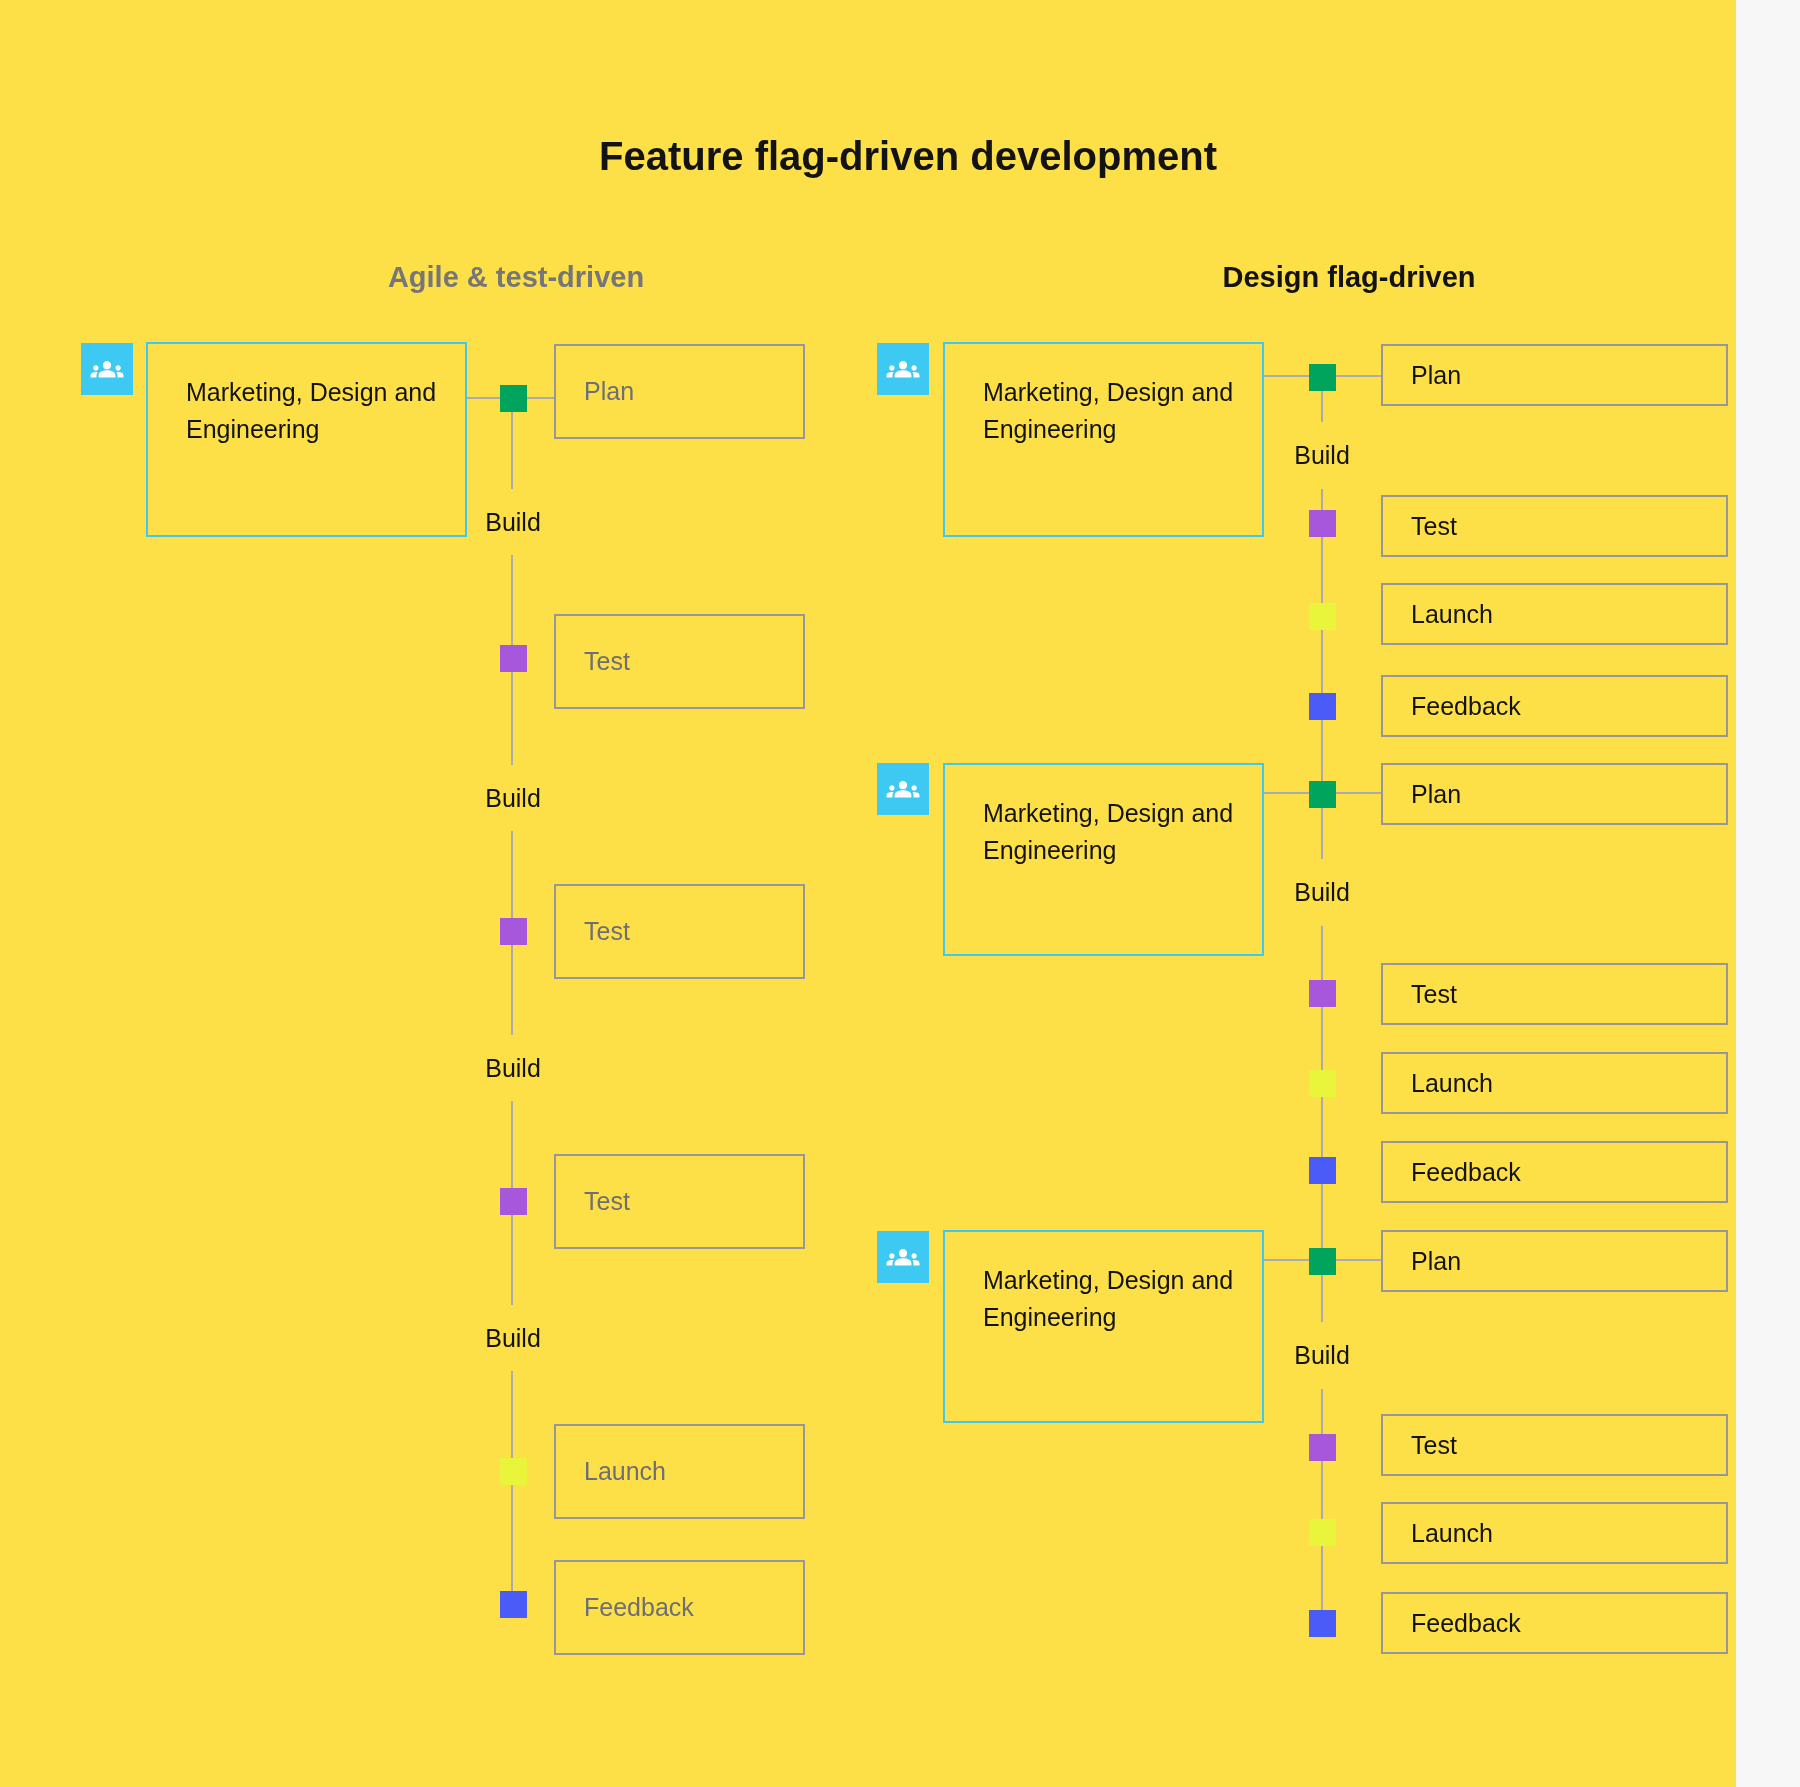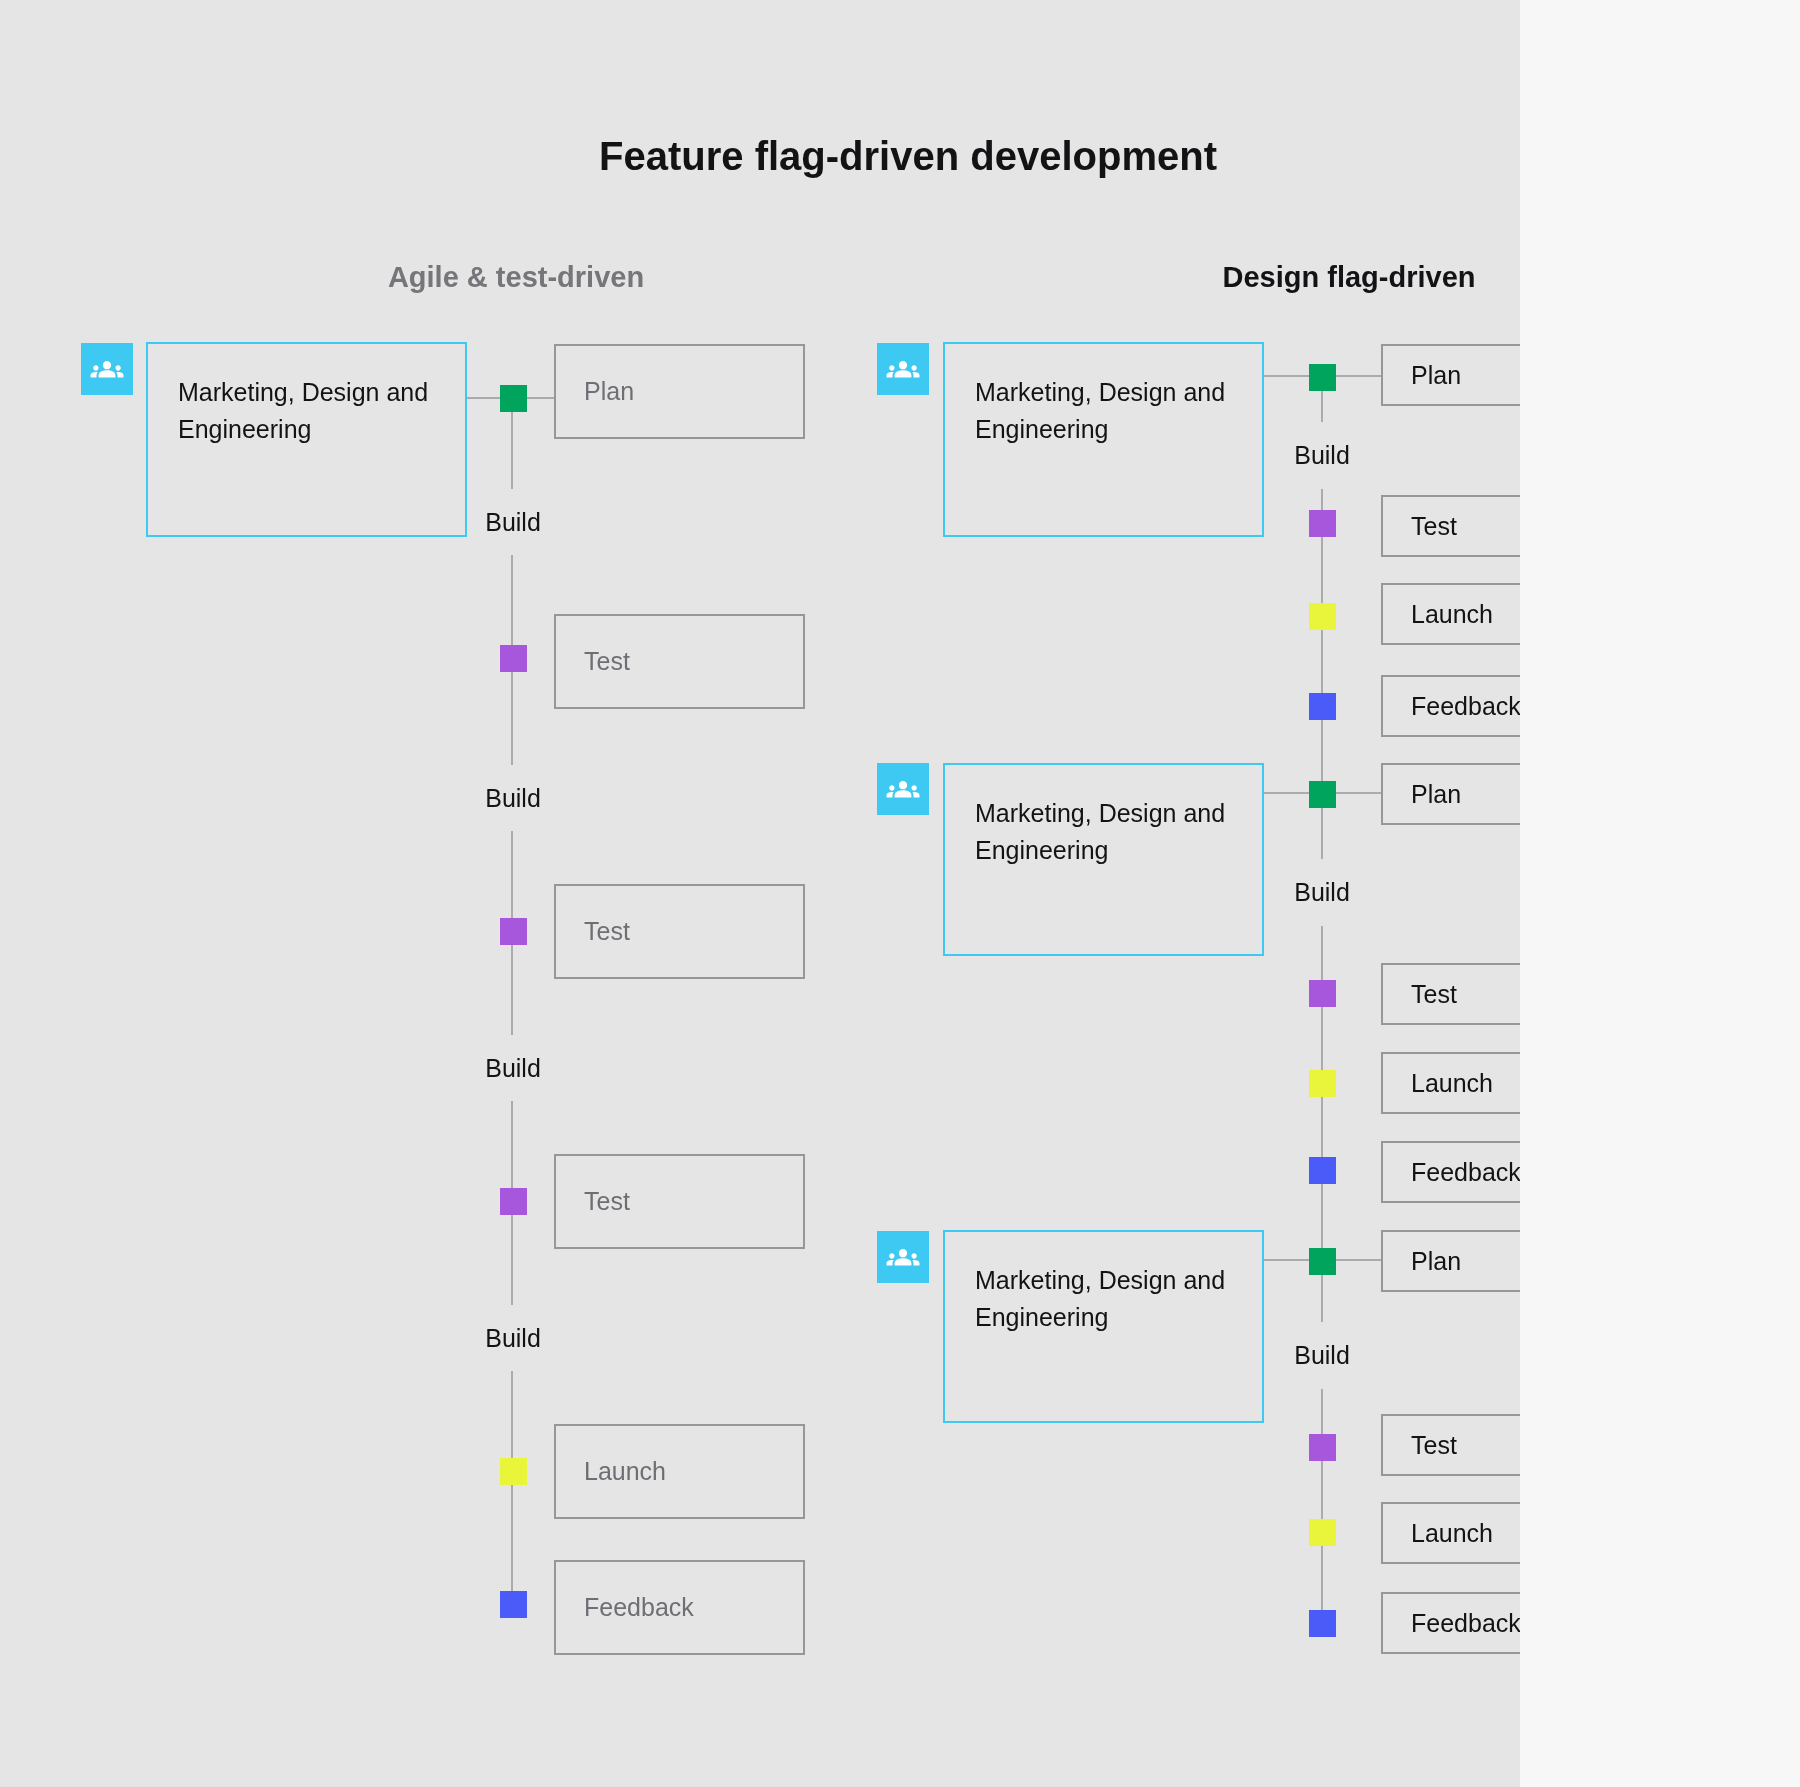--- a/index.html
+++ b/index.html
@@ -2,23 +2,23 @@
 <html><head>
 <meta charset="utf-8">
 <style>
   html,body{margin:0;padding:0;}
   body{
     font-family:"Liberation Sans", sans-serif;
     background:#f7f7f8;
   }
   .canvas{
     position:relative;
-    width:1520px;
+    width:1736px;
     height:1787px;
-    background:#e5e5e5;
+    background:#fde047;
     overflow:hidden;
   }
   .title{
     position:absolute;
     left:908px; top:134px;
     transform:translateX(-50%);
     font-size:40px; font-weight:700;
     color:#131316;
     white-space:nowrap;
   }
@@ -42,21 +42,21 @@
 
   .team-box{
     position:absolute;
     width:321px;
     border:2px solid #3dc9f2;
     box-sizing:border-box;
     background:transparent;
   }
   .team-box .team-label{
     display:block;
-    padding:30px 18px 0 30px;
+    padding:30px 18px 0 38px;
     font-size:25px;
     line-height:37px;
     color:#131316;
   }
 
   .step-box{
     position:absolute;
     border:2px solid #97979b;
     box-sizing:border-box;
     background:transparent;

